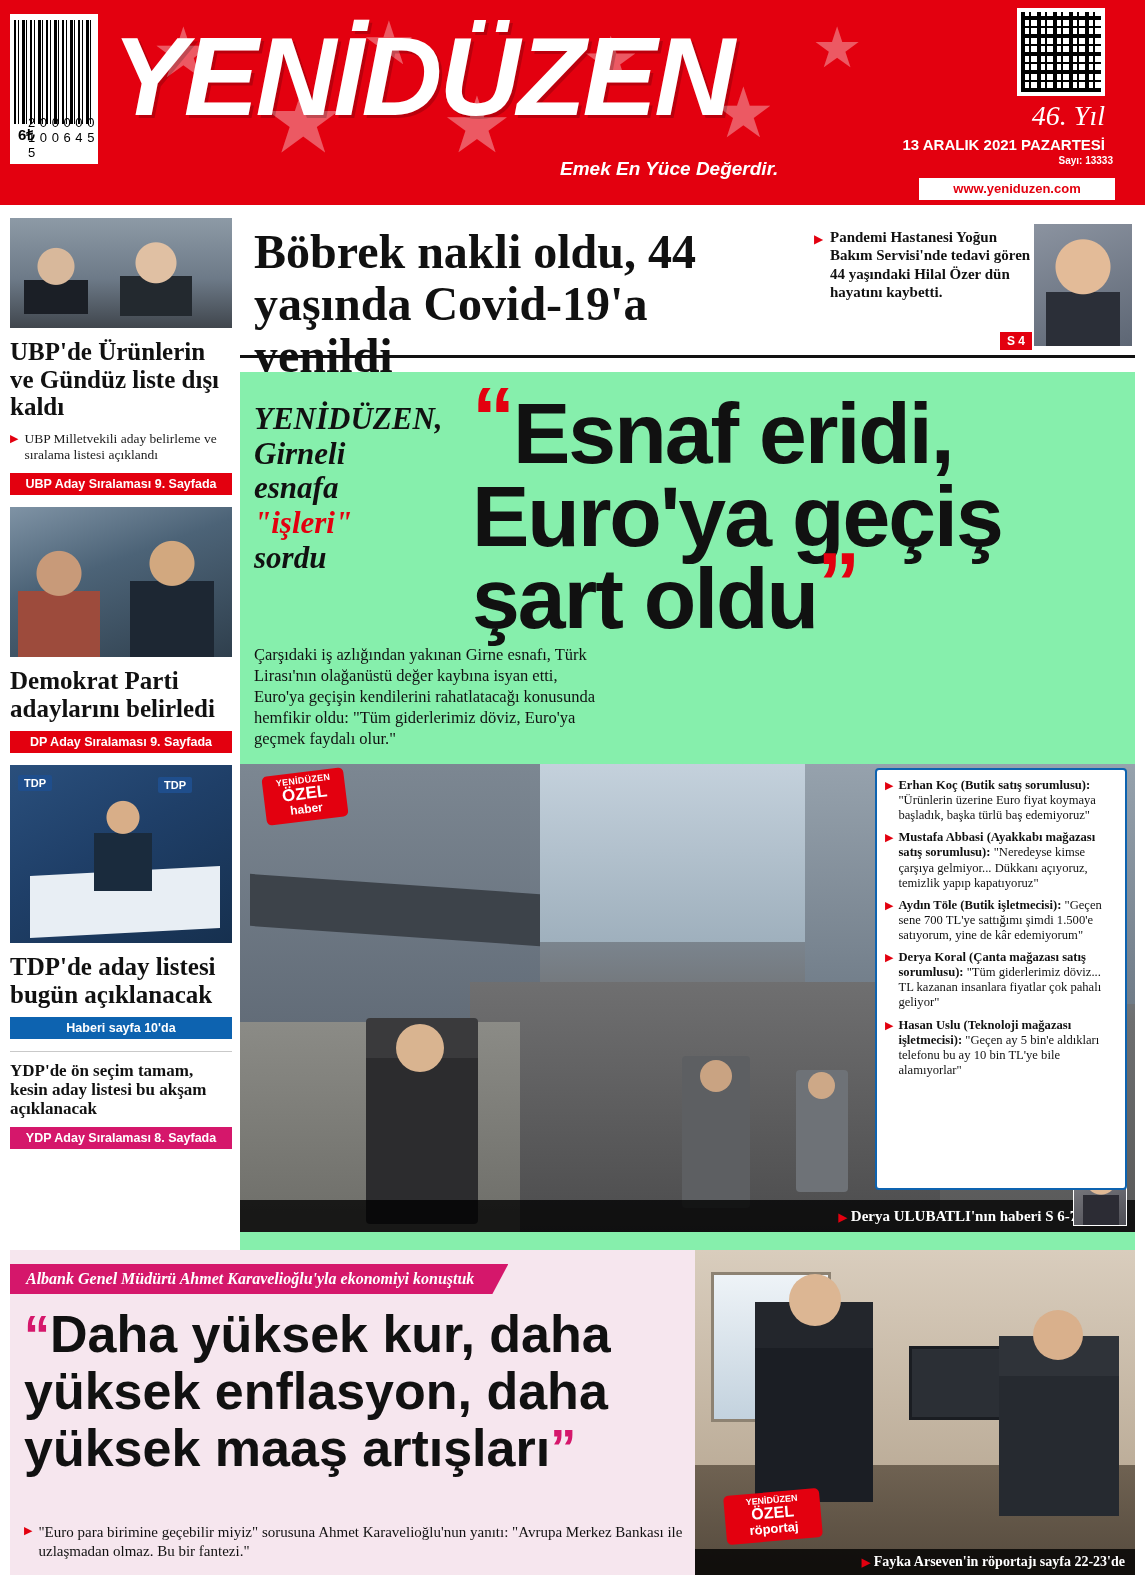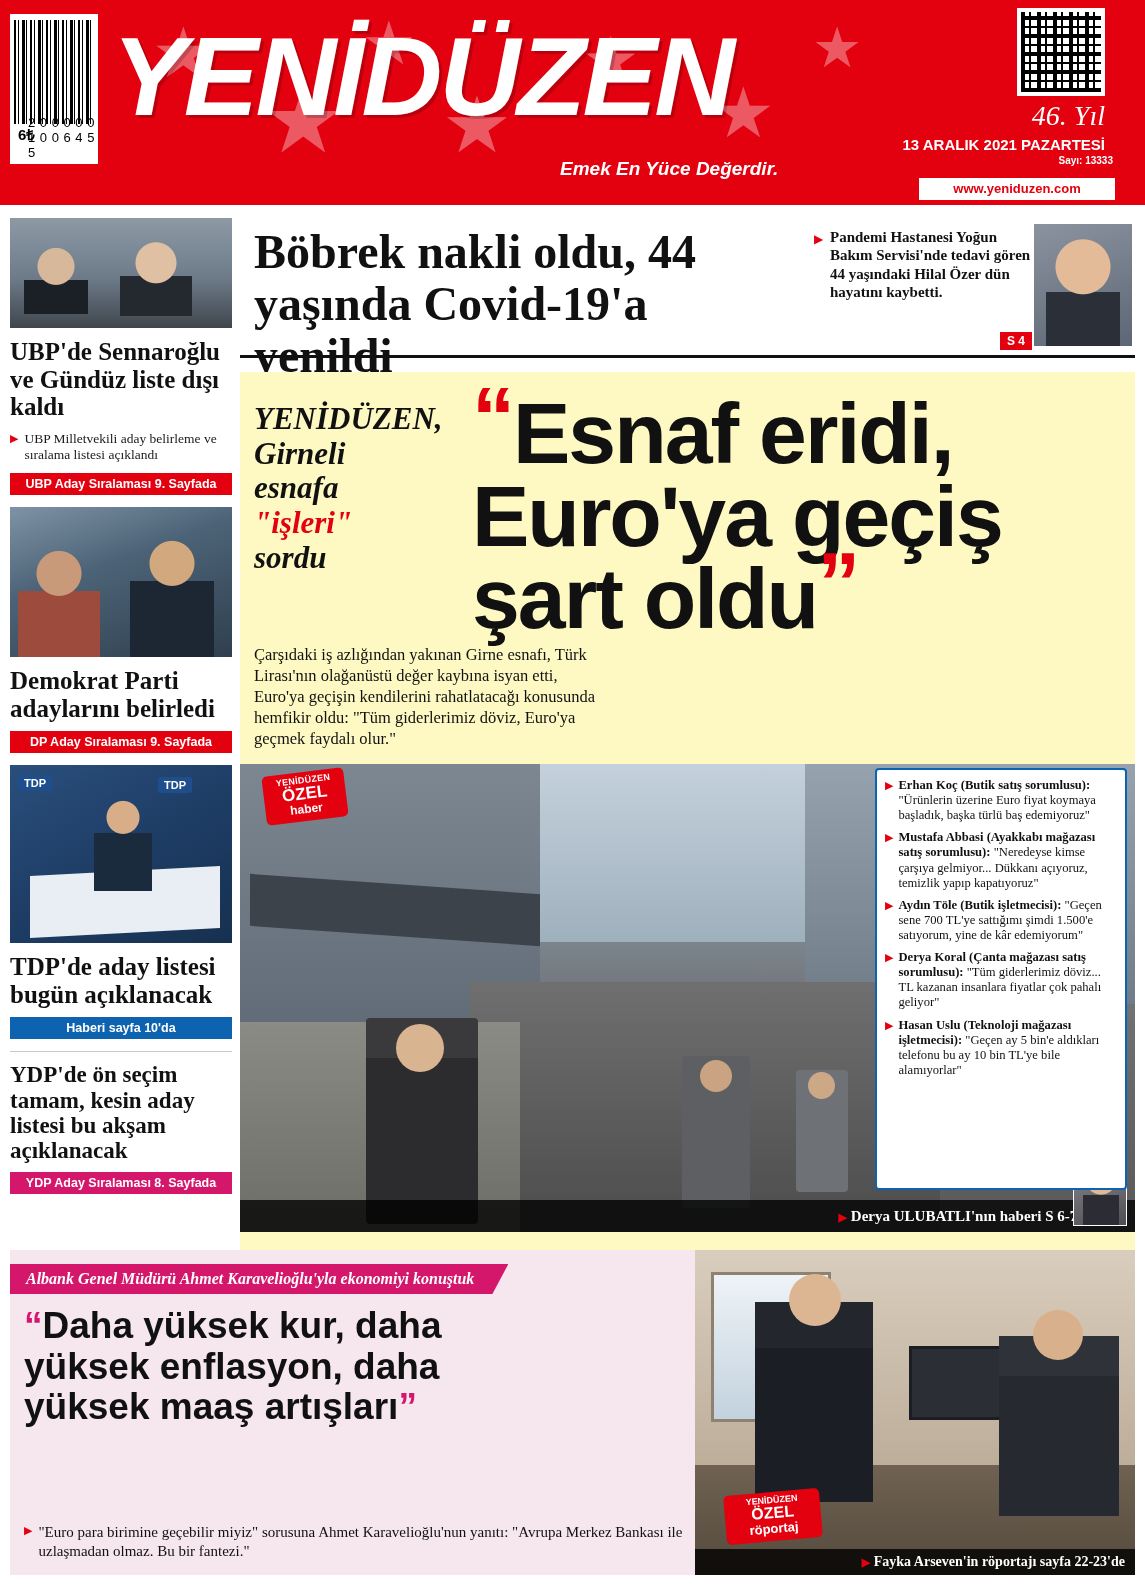--- a/index.html
+++ b/index.html
@@ -198,21 +198,21 @@
   .tdp-tag2 { left: 148px; top: 12px; }
 
   .lead-head {
     font-family: "Liberation Serif", serif;
     font-weight: bold;
     color: #111111;
     font-size: 25px;
     line-height: 1.1;
     margin-top: 10px;
   }
-  .lead-head.small { font-size: 23px; }
+  .lead-head.small { font-size: 17px; }
   .bullet-line {
     display: flex;
     gap: 6px;
     margin-top: 10px;
     font-family: "Liberation Serif", serif;
     font-size: 13.5px;
     line-height: 1.25;
     color: #1a1a1a;
   }
   .tri {
@@ -297,21 +297,21 @@
     font-weight: bold;
     padding: 2px 7px;
   }
 
   
   .main-story {
     position: absolute;
     top: 372px; left: 240px;
     width: 895px;
     height: 984px;
-    background: #fef9c3;
+    background: #86efac;
     overflow: hidden;
   }
   .kicker {
     position: absolute;
     top: 30px; left: 14px;
     width: 210px;
     font-family: "Liberation Serif", serif;
     font-style: italic;
     font-weight: bold;
     font-size: 31px;
@@ -458,21 +458,21 @@
     font-weight: bold;
     font-size: 16px;
     clip-path: polygon(0 0, 100% 0, calc(100% - 16px) 100%, 0 100%);
   }
   .bottom-head {
     position: absolute;
     top: 56px; left: 14px;
     width: 660px;
     font-family: "Liberation Sans", sans-serif;
     font-weight: bold;
-    font-size: 37px;
+    font-size: 52px;
     line-height: 1.1;
     color: #111;
   }
   .bottom-head .qm { color: #d5176b; }
   .bottom-sub {
     position: absolute;
     bottom: 14px; left: 14px;
     width: 660px;
     display: flex;
     gap: 6px;
@@ -560,21 +560,21 @@
     </div>
     <div class="year-badge">46. Yıl</div>
     <div class="date-line">13 ARALIK 2021 PAZARTESİ</div>
     <div class="issue-line">Sayı: 13333</div>
     <div class="web-bar">www.yeniduzen.com</div>
   </div>
 
   <div class="left-col">
 
     <div class="photo ph-parliament"></div>
-    <div class="lead-head">UBP'de Sennaroğlu ve Gündüz liste dışı kaldı</div>
+    <div class="lead-head">UBP'de Ürünlerin ve Gündüz liste dışı kaldı</div>
     <div class="bullet-line">
       <span class="tri">▶</span>
       <span>UBP Milletvekili aday belirleme ve sıralama listesi açıklandı</span>
     </div>
     <div class="strip">UBP Aday Sıralaması 9. Sayfada</div>
 
     <div class="photo ph-crowd" style="margin-top:12px;"></div>
     <div class="lead-head">Demokrat Parti adaylarını belirledi</div>
     <div class="strip">DP Aday Sıralaması 9. Sayfada</div>
 

